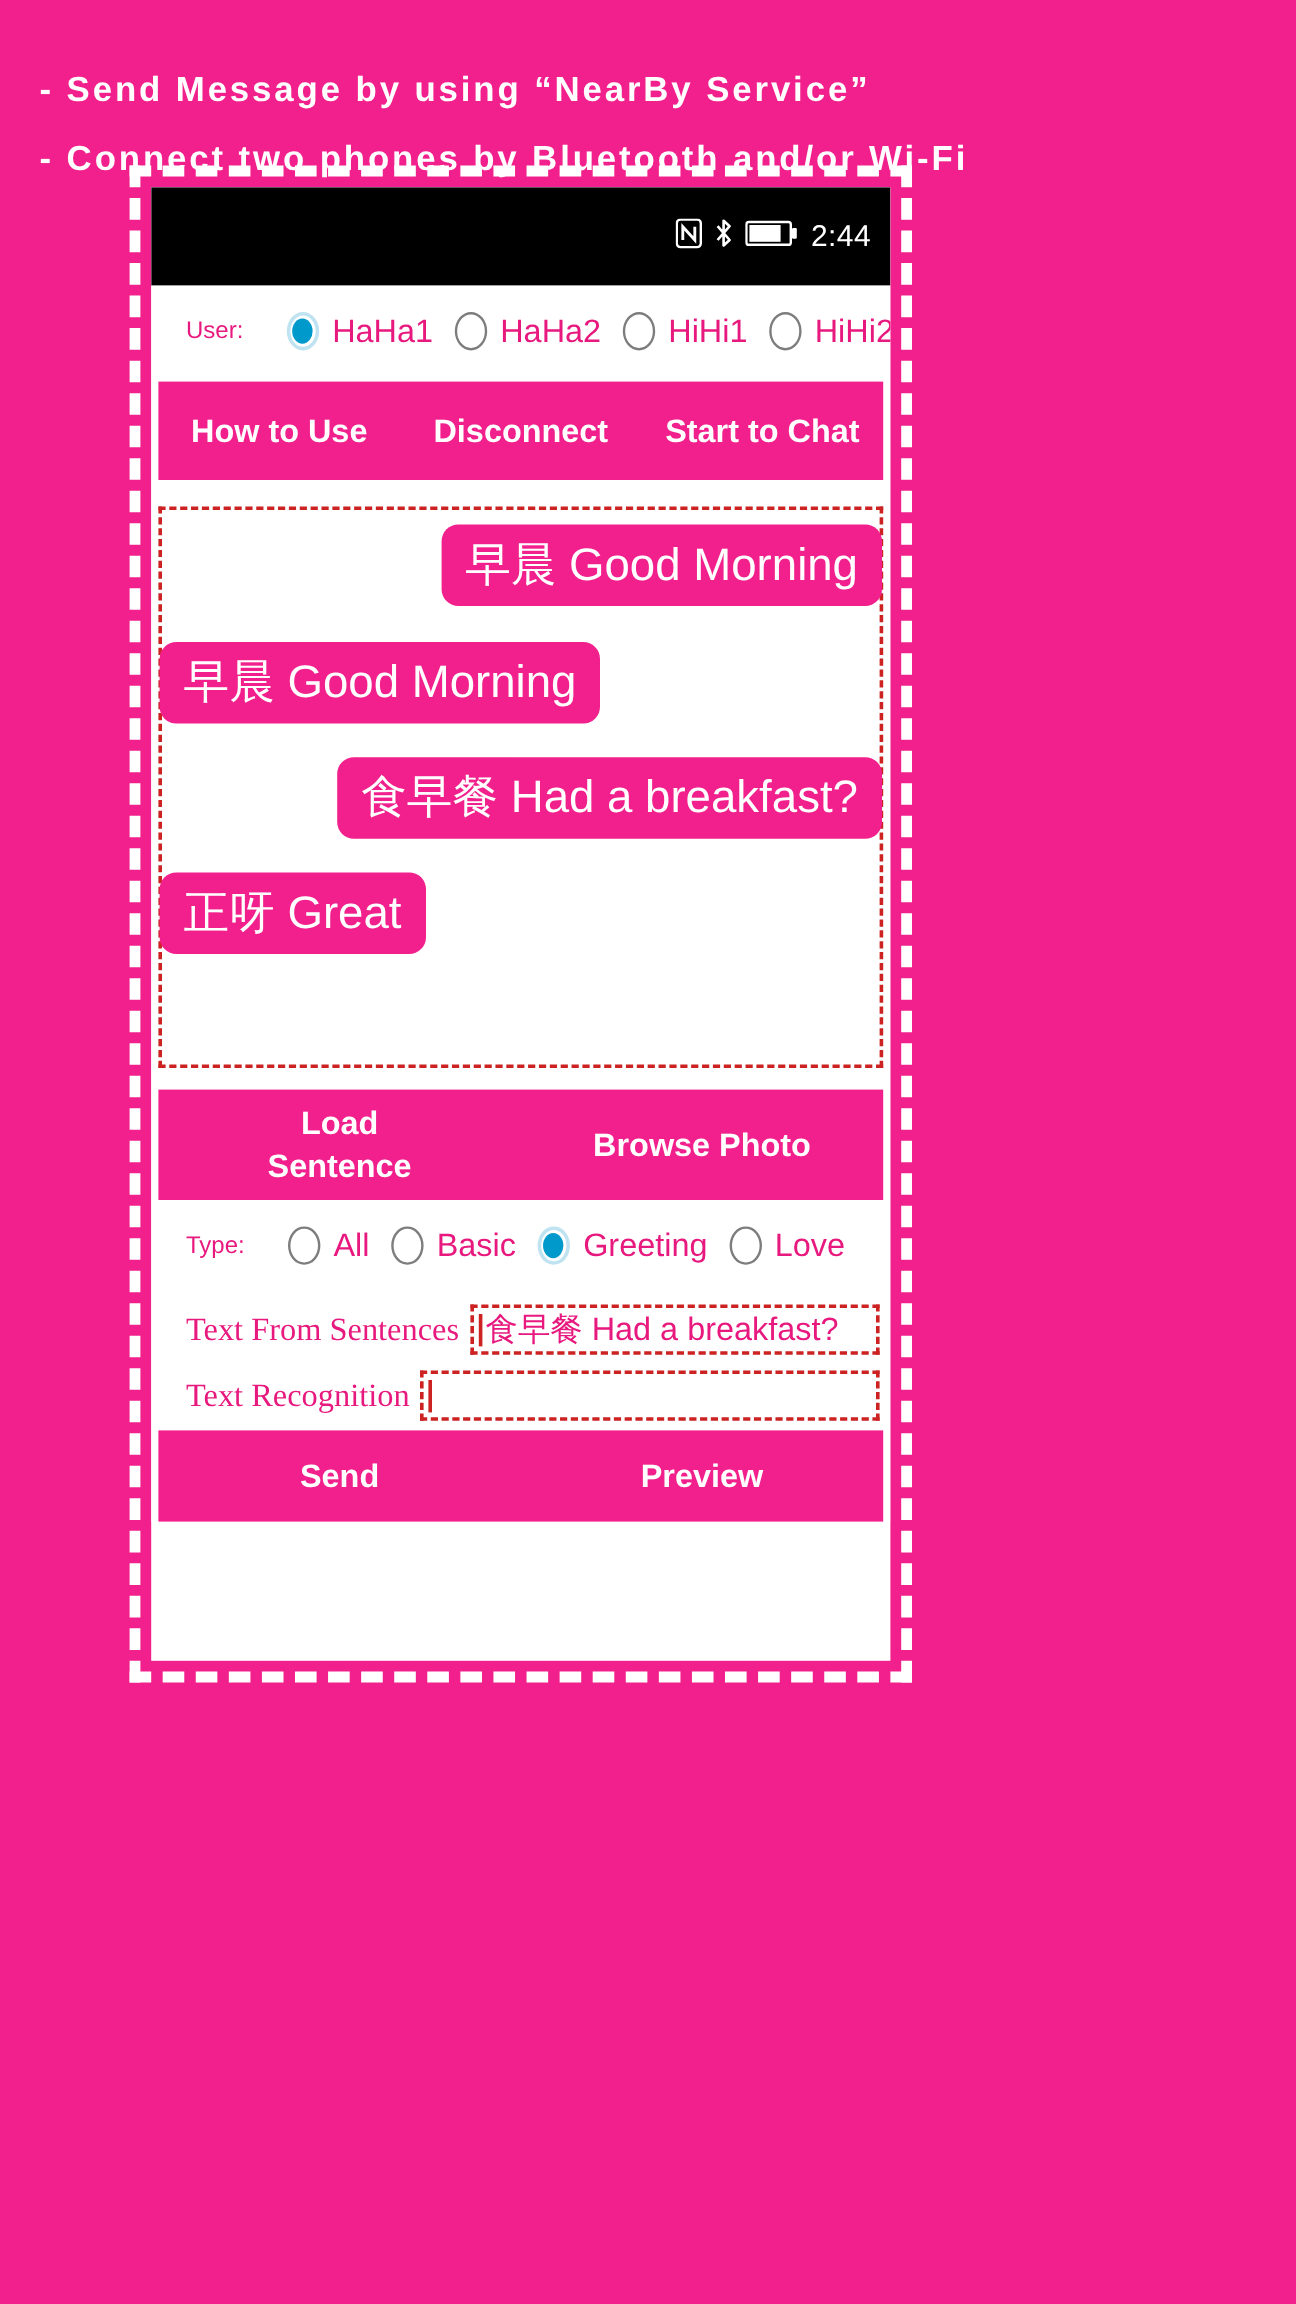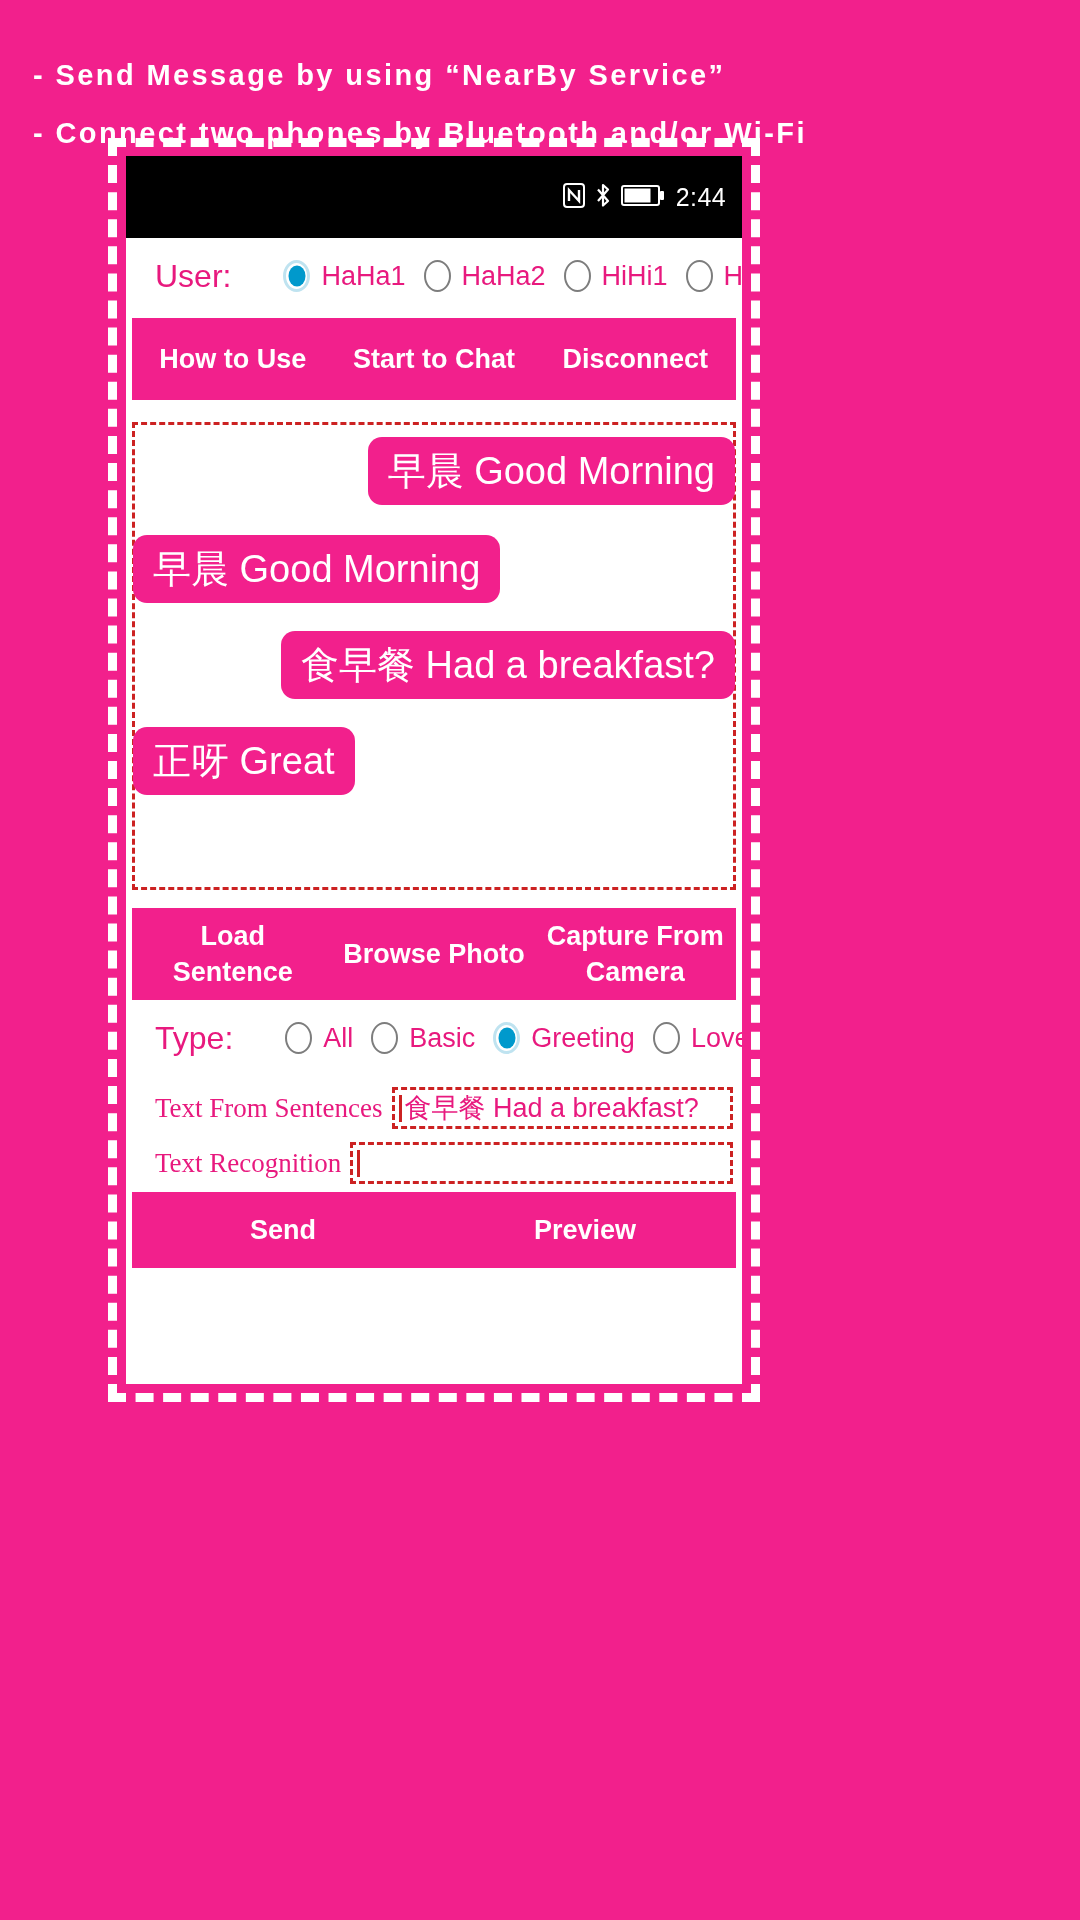--- a/index.html
+++ b/index.html
@@ -75,22 +75,22 @@
 
   
   .radio-row {
     display: flex;
     align-items: center;
     height: 76px;
     padding-left: 26px;
   }
   .radio-row-label {
     color: #E8197E;
-    font-size: 32px;
-    margin-right: 52px;
+    font-size: 20px;
+    margin-right: 36px;
     white-space: nowrap;
   }
   .radio-group { display: flex; align-items: center; }
   .radio-item {
     display: flex;
     align-items: center;
     margin-right: 18px;
     text-align: center;
   }
   .radio-circle {
@@ -263,22 +263,22 @@
           </div>
           <div class="radio-item">
             <span class="radio-circle"></span>
             <span class="radio-label">HiHi2</span>
           </div>
         </div>
       </div>
 
       <div class="button-bar" id="top-button-bar">
         <div class="bar-btn">How to Use</div>
+        <div class="bar-btn">Disconnect</div>
         <div class="bar-btn">Start to Chat</div>
-        <div class="bar-btn">Disconnect</div>
       </div>
 
       <div id="chat-area">
         <div class="chat-row right">
           <div class="bubble">早晨  Good Morning</div>
         </div>
         <div class="spacer-1"></div>
         <div class="chat-row left">
           <div class="bubble">早晨  Good Morning</div>
         </div>
@@ -289,22 +289,20 @@
         <div class="spacer-2"></div>
         <div class="chat-row left">
           <div class="bubble">正呀  Great</div>
         </div>
       </div>
 
       <div class="button-bar" id="media-button-bar">
         <div class="bar-btn">Load
 Sentence</div>
         <div class="bar-btn">Browse Photo</div>
-        <div class="bar-btn">Capture From
-Camera</div>
       </div>
 
       <div class="radio-row">
         <span class="radio-row-label">Type:</span>
         <div class="radio-group">
           <div class="radio-item">
             <span class="radio-circle"></span>
             <span class="radio-label">All</span>
           </div>
           <div class="radio-item">

